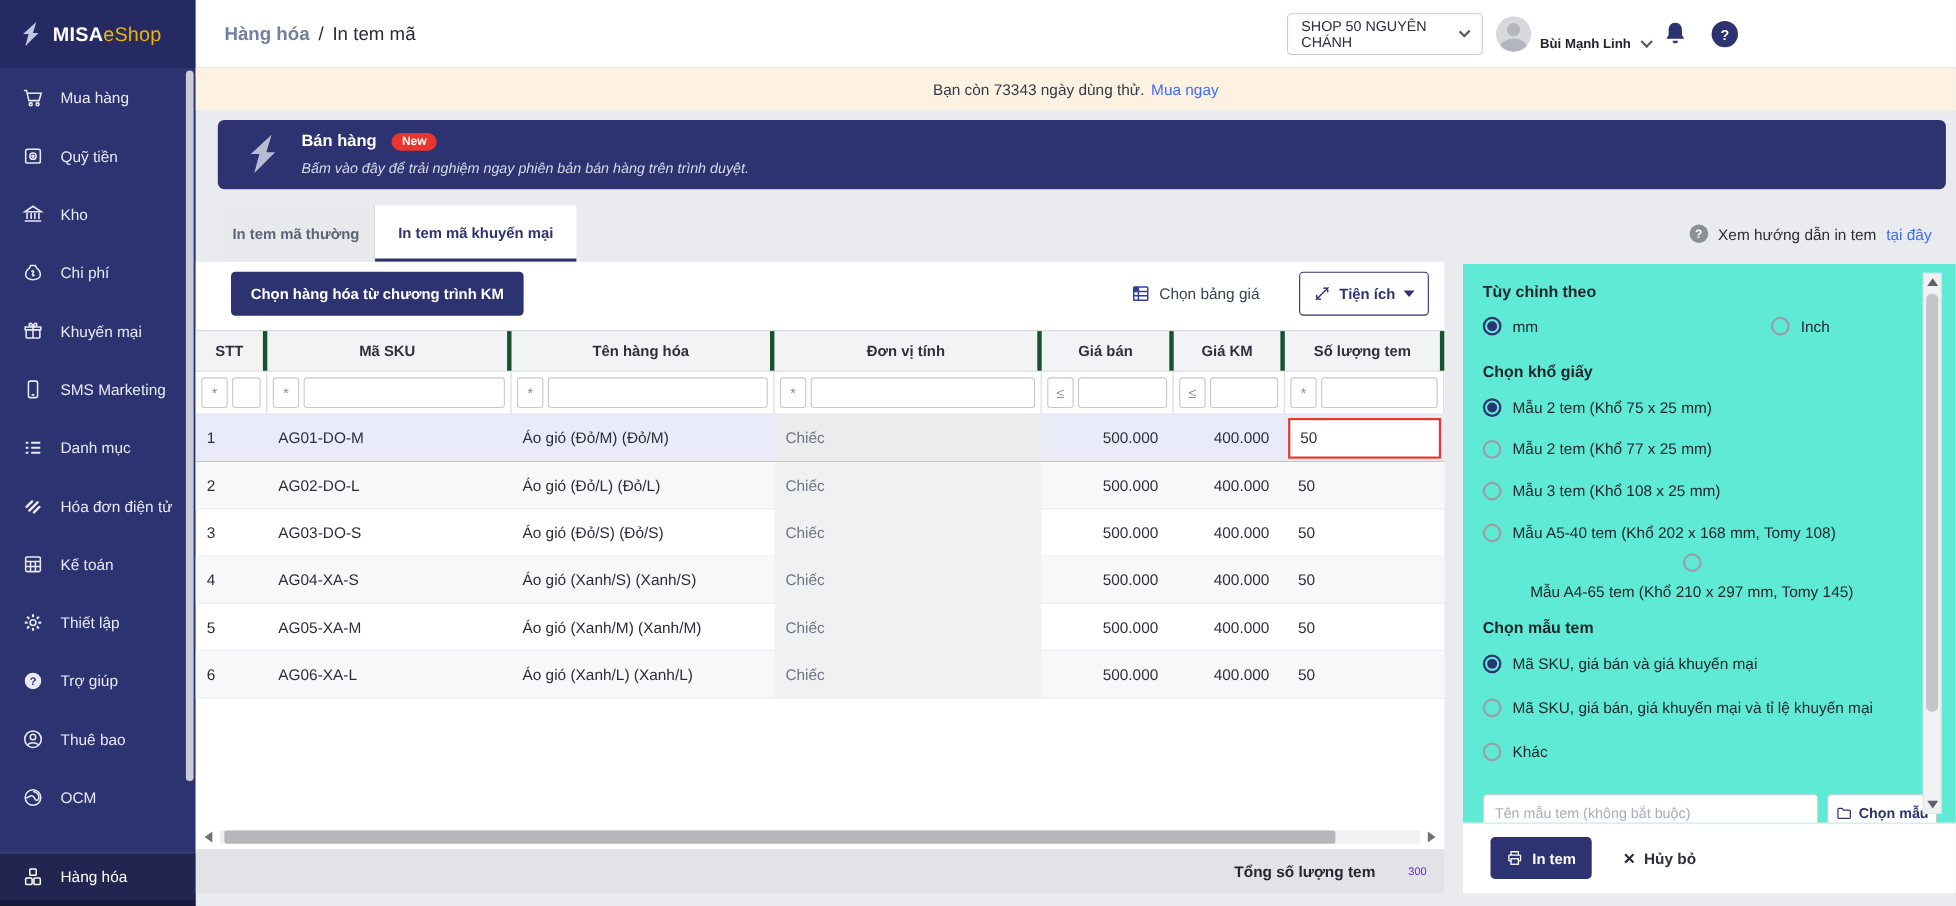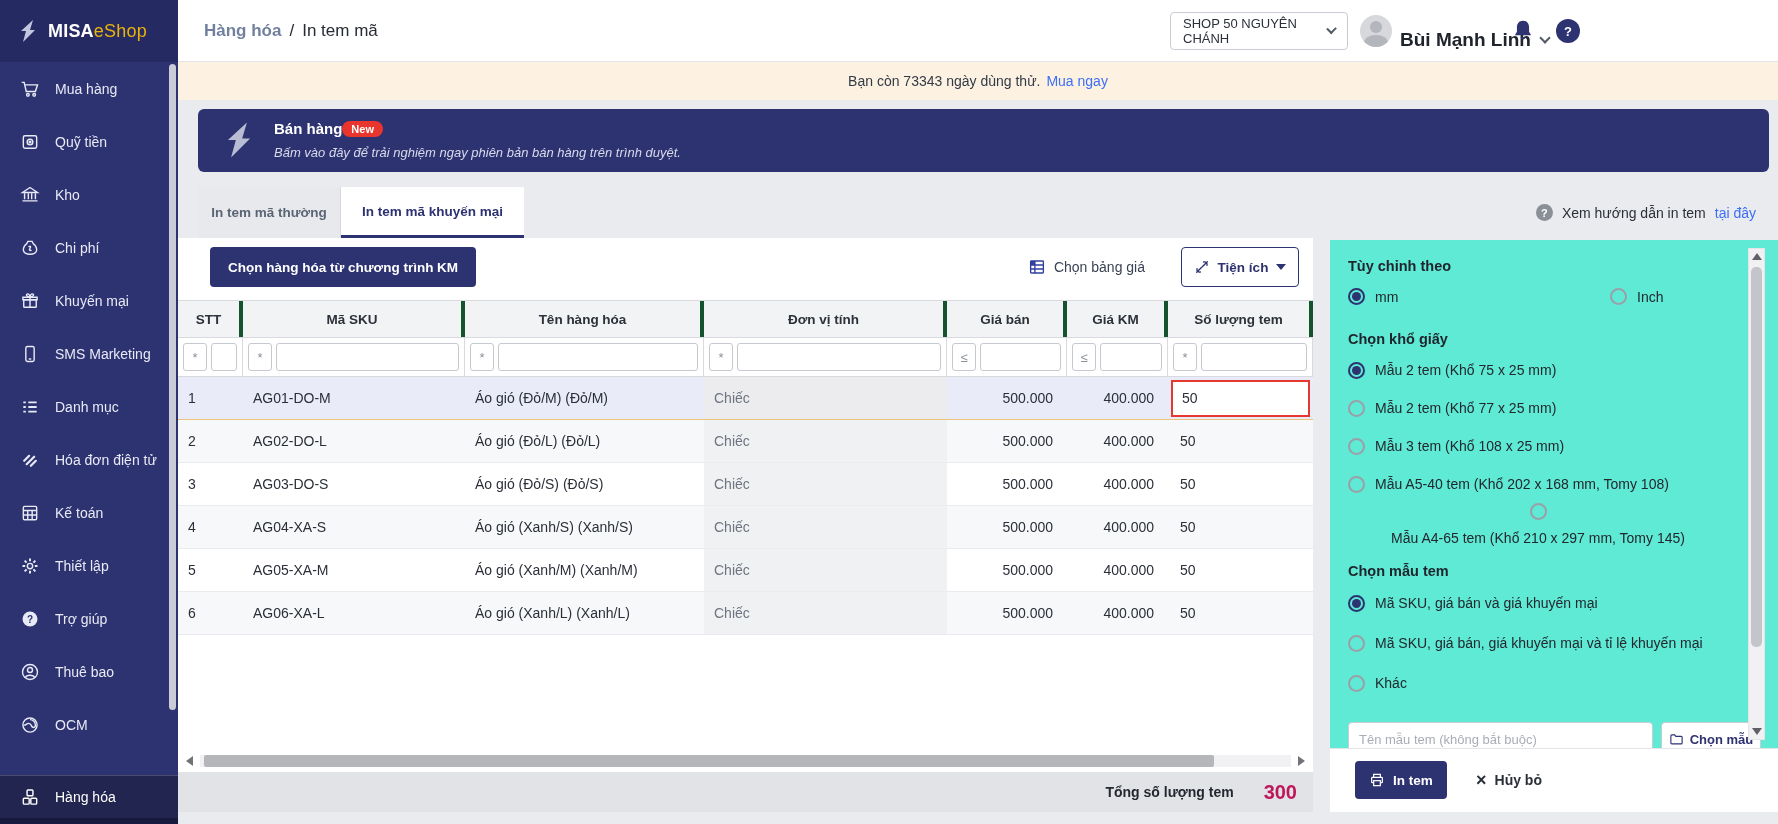--- a/index.html
+++ b/index.html
@@ -25,32 +25,32 @@
   
   .topbar { position:absolute; left:0; top:0; width:1600px; height:62px; background:#fff; border-bottom:1px solid #e3e4e8; }
   .crumb { position:absolute; left:26px; top:0; height:62px; display:flex; align-items:center; gap:8px; font-size:17px; }
   .crumb-parent { color:#72809f; font-weight:bold; }
   .crumb-cur { color:#272b33; }
   .shop-select { position:absolute; left:992px; top:12px; width:178px; height:38px; border:1px solid #c9ccd2; border-radius:4px; background:#fff; display:flex; align-items:center; justify-content:space-between; padding:0 12px; font-size:13px; color:#2b303b; cursor:pointer; }
   .chev { width:8px; height:8px; border-right:2px solid #555b66; border-bottom:2px solid #555b66; transform:rotate(45deg); margin-top:-4px; }
   .avatar { position:absolute; left:1182px; top:15px; width:32px; height:32px; border-radius:50%; background:#d7d8dc; overflow:hidden; }
   .avatar::before { content:''; position:absolute; left:10px; top:6px; width:12px; height:12px; border-radius:50%; background:#b4b6bd; }
   .avatar::after { content:''; position:absolute; left:4px; top:20px; width:24px; height:16px; border-radius:50%; background:#b4b6bd; }
-  .user-name { position:absolute; left:1222px; top:0; height:80px; display:flex; align-items:center; gap:10px; font-weight:bold; font-size:19px; color:#20242c; cursor:pointer; }
+  .user-name { position:absolute; left:1222px; top:0; height:80px; display:flex; align-items:center; gap:10px; font-weight:bold; font-size:12px; color:#20242c; cursor:pointer; }
   .bell { position:absolute; left:1332px; top:18px; width:26px; height:26px; cursor:pointer; }
   .help-btn { position:absolute; left:1378px; top:19px; width:24px; height:24px; border-radius:50%; background:#2d3271; color:#fff; font-weight:bold; font-size:13px; display:flex; align-items:center; justify-content:center; cursor:pointer; }
 
   
   .trial { position:absolute; left:0; top:62px; width:1600px; height:38px; background:#fdf2e2; display:flex; align-items:center; justify-content:center; font-size:14px; color:#333a47; }
   .trial a { color:#3d6ef7; text-decoration:none; margin-left:6px; cursor:pointer; }
 
   
   .promo { position:absolute; left:20px; top:109px; width:1571px; height:63px; background:#2d3271; border-radius:6px; color:#fff; cursor:pointer; }
   .promo-logo { position:absolute; left:22px; top:12px; width:38px; height:38px; }
-  .promo-title { position:absolute; left:76px; top:11px; display:flex; align-items:center; gap:0; font-size:15px; font-weight:bold; }
+  .promo-title { position:absolute; left:76px; top:11px; display:flex; align-items:center; gap:14px; font-size:15px; font-weight:bold; }
   .badge-new { background:#e8362e; border-radius:10px; padding:2px 9px; font-size:11px; font-weight:bold; }
   .promo-sub { position:absolute; left:76px; top:36px; font-size:13px; font-style:italic; color:#d8dbeb; }
 
   
   .tabs-row { position:absolute; left:0; top:187px; width:1600px; height:51px; }
   .tab { position:absolute; top:0; height:51px; display:flex; align-items:center; justify-content:center; font-size:13.5px; cursor:pointer; }
   .tab1 { left:20px; width:143px; color:#5a6575; font-weight:bold; background:#e7e9ed; border-right:1px solid #d6d9dd; }
   .tab2 { left:163px; width:183px; background:#fff; color:#2d3271; font-weight:bold; border-bottom:3px solid #2d3271; }
   .help-row { position:absolute; right:22px; top:0; height:51px; display:flex; align-items:center; gap:9px; font-size:14px; color:#2b2f38; }
   .help-q { width:17px; height:17px; border-radius:50%; background:#8a9097; color:#fff; font-size:11px; font-weight:bold; display:flex; align-items:center; justify-content:center; }
@@ -85,21 +85,21 @@
 
   
   .hscroll { position:absolute; left:0; top:751px; width:1135px; height:21px; background:#fff; }
   .hs-arrow { position:absolute; top:5px; width:0; height:0; border-top:5px solid transparent; border-bottom:5px solid transparent; cursor:pointer; }
   .hs-left { left:8px; border-right:7px solid #707479; }
   .hs-right { right:8px; border-left:7px solid #707479; }
   .hs-track { position:absolute; left:22px; right:22px; top:4px; height:12px; background:#f1f1f3; }
   .hs-thumb { position:absolute; left:4px; top:0; width:1010px; height:12px; background:#b4b6ba; border-radius:2px; cursor:pointer; }
   .total-bar { position:absolute; left:0; top:772px; width:1135px; height:40px; background:#e2e3e7; display:flex; align-items:center; justify-content:flex-end; gap:30px; padding-right:16px; }
   .total-label { font-weight:bold; font-size:14px; color:#23272f; }
-  .total-value { font-weight:bold; font-size:20px; color:#be185d; }
+  .total-value { font-weight:normal; font-size:10px; color:#6d28d9; }
 
   
   .panel { position:absolute; left:1152px; top:240px; width:448px; height:508px; background:#5eead4; overflow:hidden; }
   .p-label { font-weight:bold; font-size:14.5px; color:#1f242c; }
   .radio-row { display:flex; align-items:center; gap:10px; cursor:pointer; }
   .radio { width:17px; height:17px; border:2px solid #9aa0a8; border-radius:50%; position:relative; flex:0 0 17px; }
   .radio.on { border-color:#2d3271; }
   .radio.on::after { content:''; position:absolute; inset:2px; background:#2d3271; border-radius:50%; }
   .r-text { font-size:14px; color:#23272e; }
   .p-scroll { position:absolute; right:13px; top:8px; width:17px; height:492px; background:#f1f1f3; border:1px solid #e5e5e8; }

